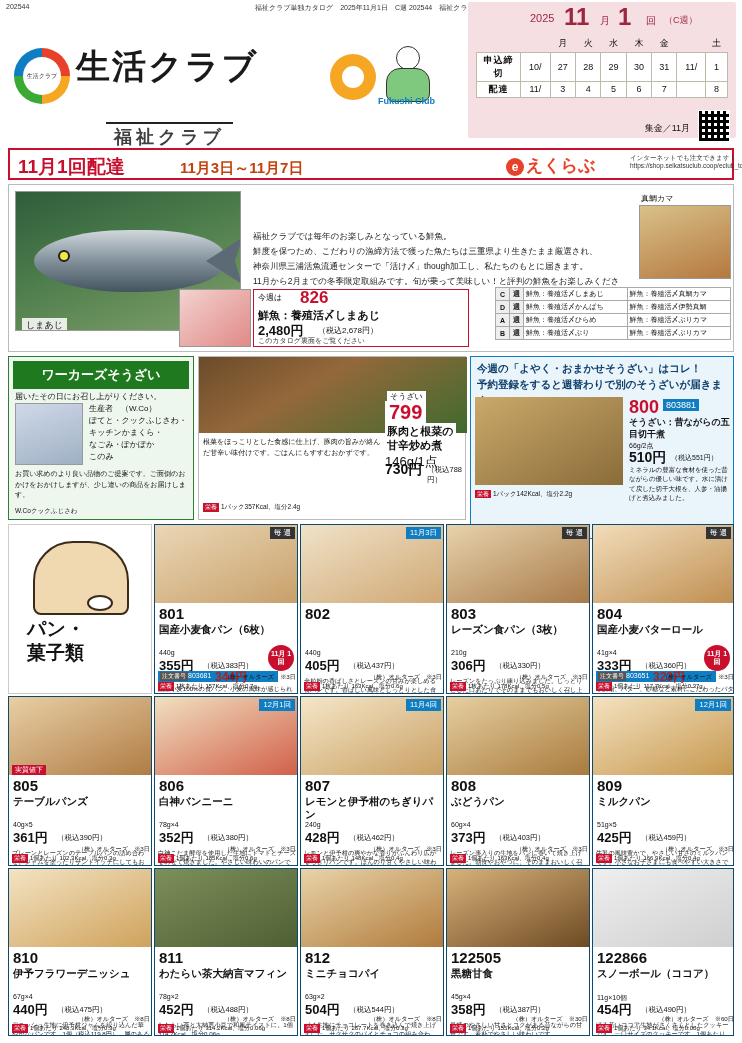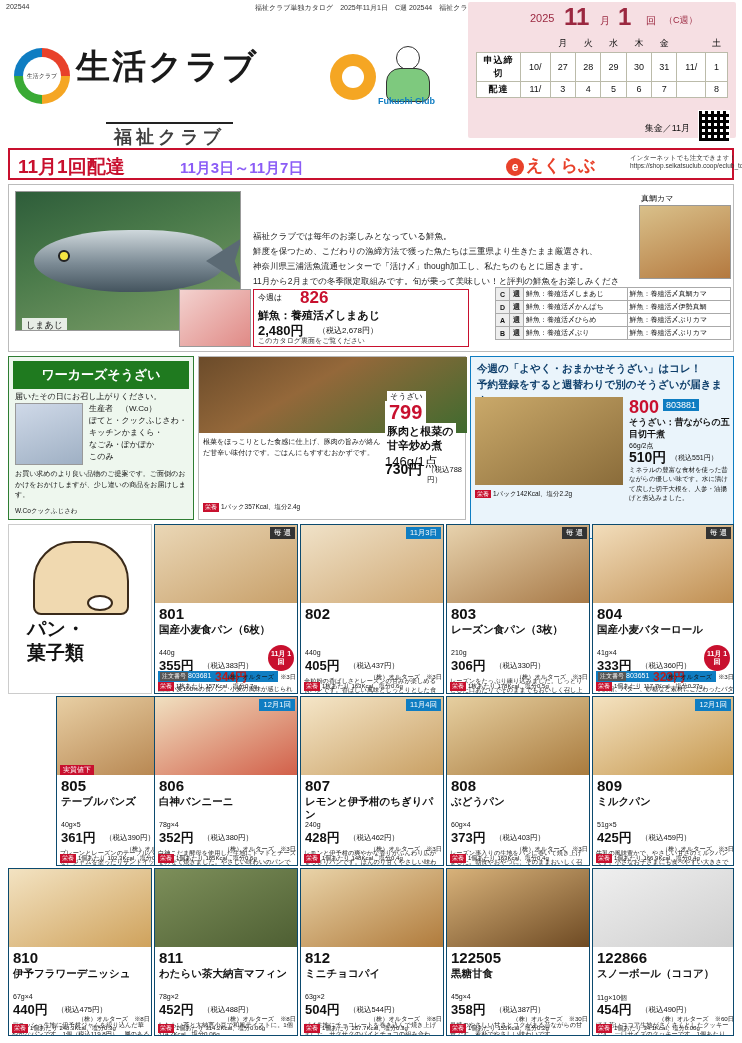--- a/index.html
+++ b/index.html
@@ -53,21 +53,21 @@
   .dp-collect { position:absolute; right:46px; top:120px; font-size:9px; }
   .dp-qr { position:absolute; right:6px; top:108px; width:32px; height:32px;
     background:
       repeating-linear-gradient(90deg,#000 0 3px,#fff 3px 6px),
       repeating-linear-gradient(0deg,#000 0 3px,#fff 3px 6px);
     background-blend-mode:multiply; border:1px solid #fff;}
 
   
   .delivbar { position:absolute; left:8px; top:148px; width:726px; height:32px; border:2px solid #c8102e; background:#fff;}
   .db-main { position:absolute; left:8px; top:4px; font-size:19px; font-weight:bold; color:#c8102e;}
-  .db-range { position:absolute; left:170px; top:9px; font-size:15px; font-weight:bold; color:#8b5cf6;}
+  .db-range { position:absolute; left:170px; top:9px; font-size:15px; font-weight:bold; color:#c2410c;}
   .db-e { position:absolute; left:496px; top:4px; width:120px; height:22px; background:#fff; }
   .ekurabu { position:absolute; left:0; top:0; font-size:17px; font-weight:bold; color:#e8412a;}
   .ekurabu .e { display:inline-block; background:#e8412a; color:#fff; border-radius:50%; width:18px; height:18px;
      text-align:center; line-height:18px; font-size:12px; margin-right:2px;}
   .db-url { position:absolute; left:620px; top:4px; font-size:6.5px; color:#333; line-height:1.3;}
 
   
   .fish-sec { position:absolute; left:8px; top:184px; width:726px; height:168px; border:1px solid #bbb; background:#fff;}
   .fish-img { position:absolute; left:6px; top:6px; width:226px; height:140px; background:linear-gradient(160deg,#2e5d3a,#4a7a4a 40%,#7fa06a);
      border:1px solid #999; overflow:hidden;}
@@ -404,21 +404,21 @@
       <div class="p-price">333円</div>
       <div class="p-tax">（税込360円）</div>
       <div class="stamp" style="white-space:pre-line">11月 1回</div>
       <div class="sale-band"><span class="ord">注文番号</span><span>803651</span></div>
       <div class="sale-price">323円</div>
       <div class="p-desc" style="top:160px;">小麦粉、バター、砂糖など素材にこだわったバターロールです。ふんわりやわらかな食感です。</div>
       <div class="p-maker">（株）オルターズ　※3日</div>
       <div class="p-nut"><span class="nmark">栄養</span><span>1個あたり 117.7Kcal、塩分0.37g</span></div>
     </div>
 
-    <div class="cell" style="left:0; top:172px; width:144px; height:170px;margin-left:48px;">
+    <div class="cell" style="left:0; top:172px; width:144px; height:170px;">
       <div class="img" style="background:linear-gradient(155deg,#e8cfa4,#b07c45);"></div>
       <div class="tag-arrow">実質値下</div>
       <div class="p-no">805</div>
       <div class="p-name">テーブルパンズ</div>
       <div class="p-wt">40g×5</div>
       <div class="p-price">361円</div>
       <div class="p-tax">（税込390円）</div>
       <div class="p-desc">プレーンとレーズンのテーブルパンの詰め合わせ。ジャムを塗ったりサンドイッチにしてもおいしくいただけます。</div>
       <div class="p-maker">（株）オルターズ　※3日</div>
       <div class="p-nut"><span class="nmark">栄養</span><span>1個あたり 102.3Kcal、塩分0.3g</span></div>

